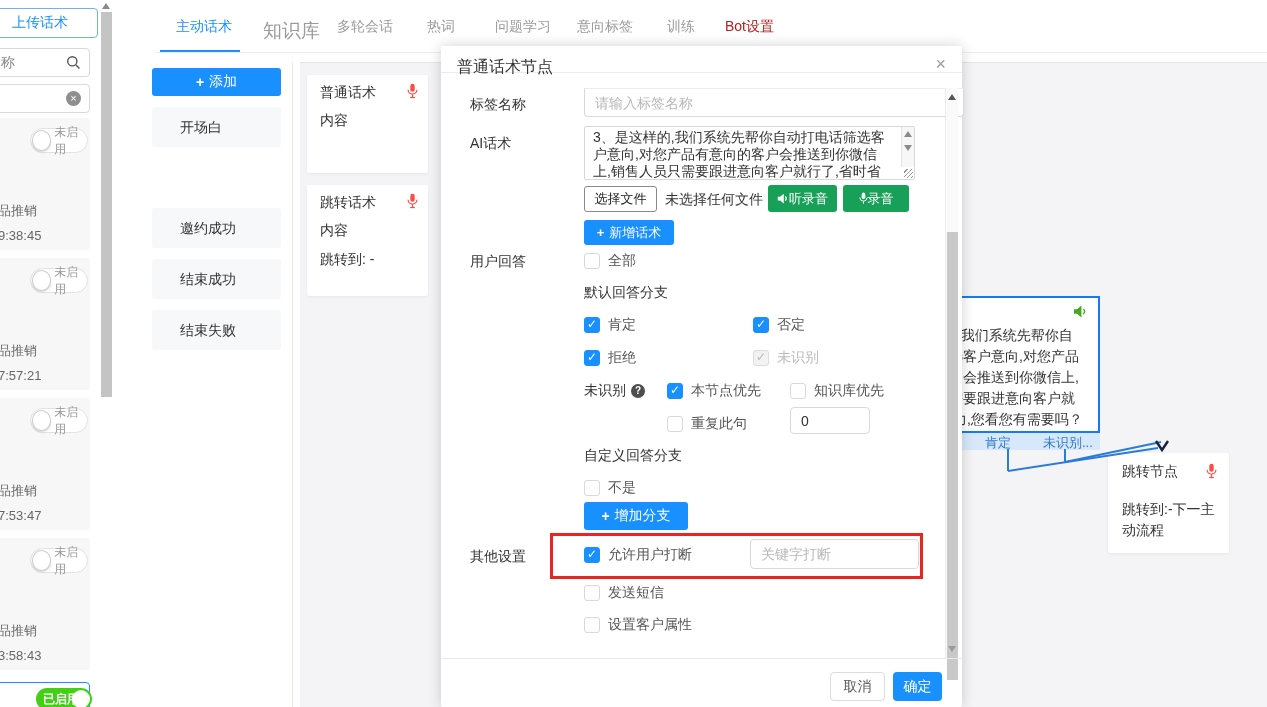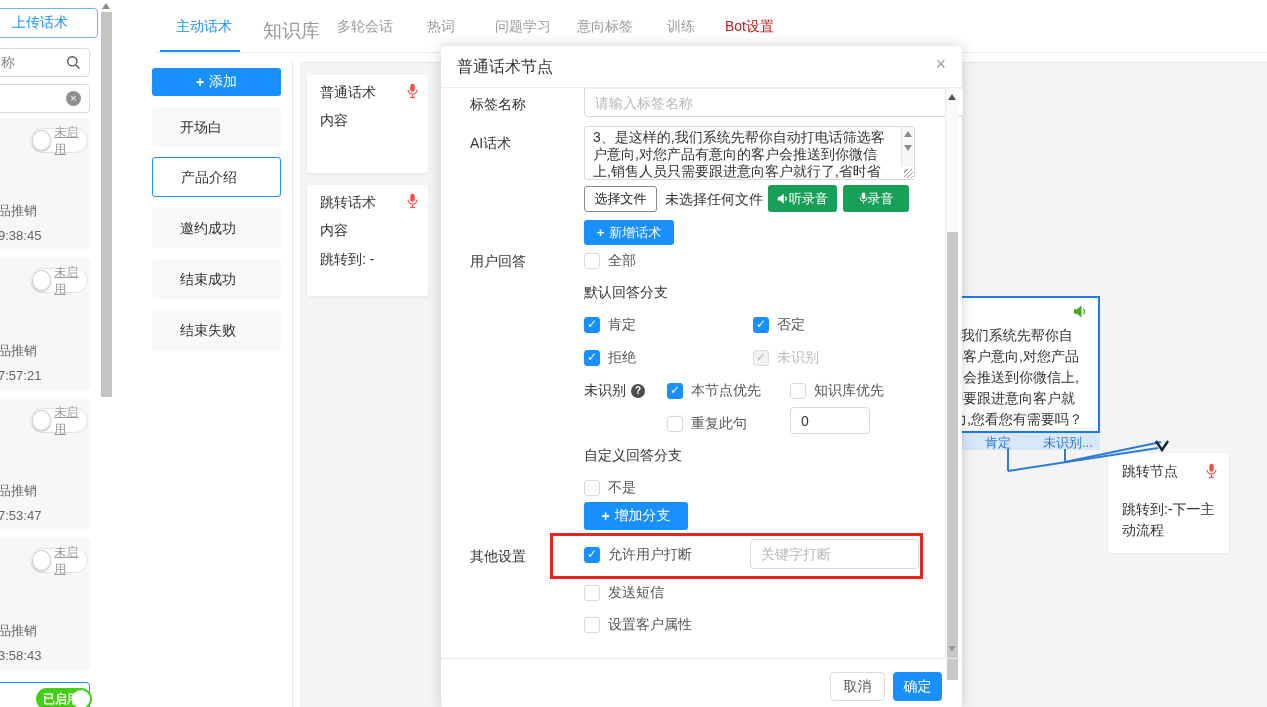--- a/index.html
+++ b/index.html
@@ -23,21 +23,21 @@
   .input { border:1px solid #d9d9d9; border-radius:4px; font-size:14px; color:#333; padding:0 10px; background:#fff; font-family:inherit; }
   .input::placeholder { color:#b8b8b8; }
 
   .tri-up { width:0; height:0; border-left:4px solid transparent; border-right:4px solid transparent; border-bottom:6px solid #8a8a8a; }
   .tri-dn { width:0; height:0; border-left:4px solid transparent; border-right:4px solid transparent; border-top:6px solid #8a8a8a; }
 
   
   .lp-card { position:absolute; left:-20px; width:110px; height:132px; background:#f7f7f7; border-radius:4px; }
   .toggle-off { position:absolute; right:2px; top:10px; width:58px; height:25px; border:1px solid #e2e2e2; border-radius:13px; background:#fff; display:flex; align-items:center; }
   .toggle-off .knob { width:21px; height:21px; border-radius:50%; background:#fff; border:1px solid #cfcfcf; margin-left:1px; box-shadow:0 1px 2px rgba(0,0,0,.18); }
-  .toggle-off .tg-t { font-size:12px; color:#9a9a9a; margin-left:3px;text-decoration:underline; }
+  .toggle-off .tg-t { font-size:12px; color:#9a9a9a; margin-left:3px; }
   .lp-title { position:absolute; left:22px; top:84px; font-size:13px; color:#666; white-space:nowrap; }
   .lp-time { position:absolute; left:22px; top:110px; font-size:13px; color:#666; white-space:nowrap; }
 
   
   .sb-item { position:absolute; left:152px; width:129px; height:40px; background:#f7f8fa; border-radius:3px; font-size:14px; color:#333; line-height:40px; padding-left:28px; cursor:pointer; }
   .sb-item.sel { background:#fff; border:1px solid #1890ff; }
 
   
   .node { position:absolute; background:#fff; border-radius:2px; box-shadow:0 1px 3px rgba(0,0,0,.06); }
   .node .nt { position:absolute; left:13px; top:9px; font-size:14px; color:#333; }
@@ -130,21 +130,20 @@
     <div class="abs" style="left:47px;top:50px;width:80px;height:3px;background:#1890ff;"></div>
     <div class="abs" style="left:42px;top:52px;width:1112px;height:1px;background:#ececec;"></div>
   </div>
 
   <div class="abs" style="left:113px;top:62px;width:180px;height:645px;background:#fff;border-right:1px solid #e8e8e8;">
     <button class="btn-blue abs" style="left:39px;top:6px;width:129px;height:28px;font-size:14px;">
       <span style="font-weight:bold;">+</span>
       <span>添加</span>
     </button>
     <div class="sb-item" style="left:39px;top:45px;">开场白</div>
-    <div class="sb-item sel" style="left:39px;top:95px;line-height:38px;">产品介绍</div>
     <div class="sb-item" style="left:39px;top:146px;">邀约成功</div>
     <div class="sb-item" style="left:39px;top:248px;">结束失败</div>
     <div class="sb-item" style="left:39px;top:197px;">结束成功</div>
   </div>
 
   <div class="abs" style="left:300px;top:62px;width:967px;height:645px;background:#f4f4f6;border-top:1px solid #e6e6e6;">
 
     <div class="node" style="left:7px;top:12px;width:121px;height:98px;">
       <div class="nt">普通话术</div>
       <svg class="mic" viewBox="0 0 12 17">
@@ -203,21 +202,21 @@
     <polyline points="1008,388.5 1008,471" fill="none" stroke="#2b7bd9" stroke-width="2" transform="translate(0,61)" display="none"></polyline>
     <line x1="1008" y1="449" x2="1008" y2="471" stroke="#2b7bd9" stroke-width="2"></line>
     <line x1="1065" y1="449" x2="1065" y2="462" stroke="#2b7bd9" stroke-width="2"></line>
     <line x1="1008" y1="471" x2="1158" y2="448" stroke="#2b7bd9" stroke-width="2"></line>
     <line x1="1065" y1="462" x2="1161" y2="442" stroke="#2b7bd9" stroke-width="2"></line>
     <polyline points="1156,441 1162,450 1168,441" fill="none" stroke="#16233f" stroke-width="2.4"></polyline>
   </svg>
 
   <div id="modal">
 
-    <div class="abs" style="left:0;top:0;width:521px;height:42px;border-bottom:1px solid #ececec;">
+    <div class="abs" style="left:0;top:0;width:521px;height:27px;border-bottom:1px solid #ececec;">
       <span class="abs" style="left:16px;top:11px;font-size:16px;color:#333;">普通话术节点</span>
       <span class="abs" style="right:16px;top:8px;font-size:18px;color:#9b9b9b;cursor:pointer;">×</span>
     </div>
 
     <span class="m-lbl" style="top:50px;">标签名称</span>
     <input class="input abs" type="text" style="left: 143px; top: 42px; width: 380px; height: 29px; border-top-color: rgb(236, 236, 236); border-radius: 0px 0px 4px 4px;" placeholder="请输入标签名称">
 
     <span class="m-lbl" style="top:89px;">AI话术</span>
     <div class="abs" style="left:143px;top:80px;width:331px;height:54px;">
       <textarea class="abs" style="left: 0px; top: 0px; width: 331px; height: 54px; border: 1px solid rgb(217, 217, 217); border-radius: 2px; resize: none; overflow: hidden; font-family: inherit; font-size: 14px; line-height: 17px; color: rgb(51, 51, 51); padding: 2px 20px 2px 8px; outline: none;">3、是这样的,我们系统先帮你自动打电话筛选客户意向,对您产品有意向的客户会推送到你微信上,销售人员只需要跟进意向客户就行了,省时省力,你看你有需要吗?</textarea>

